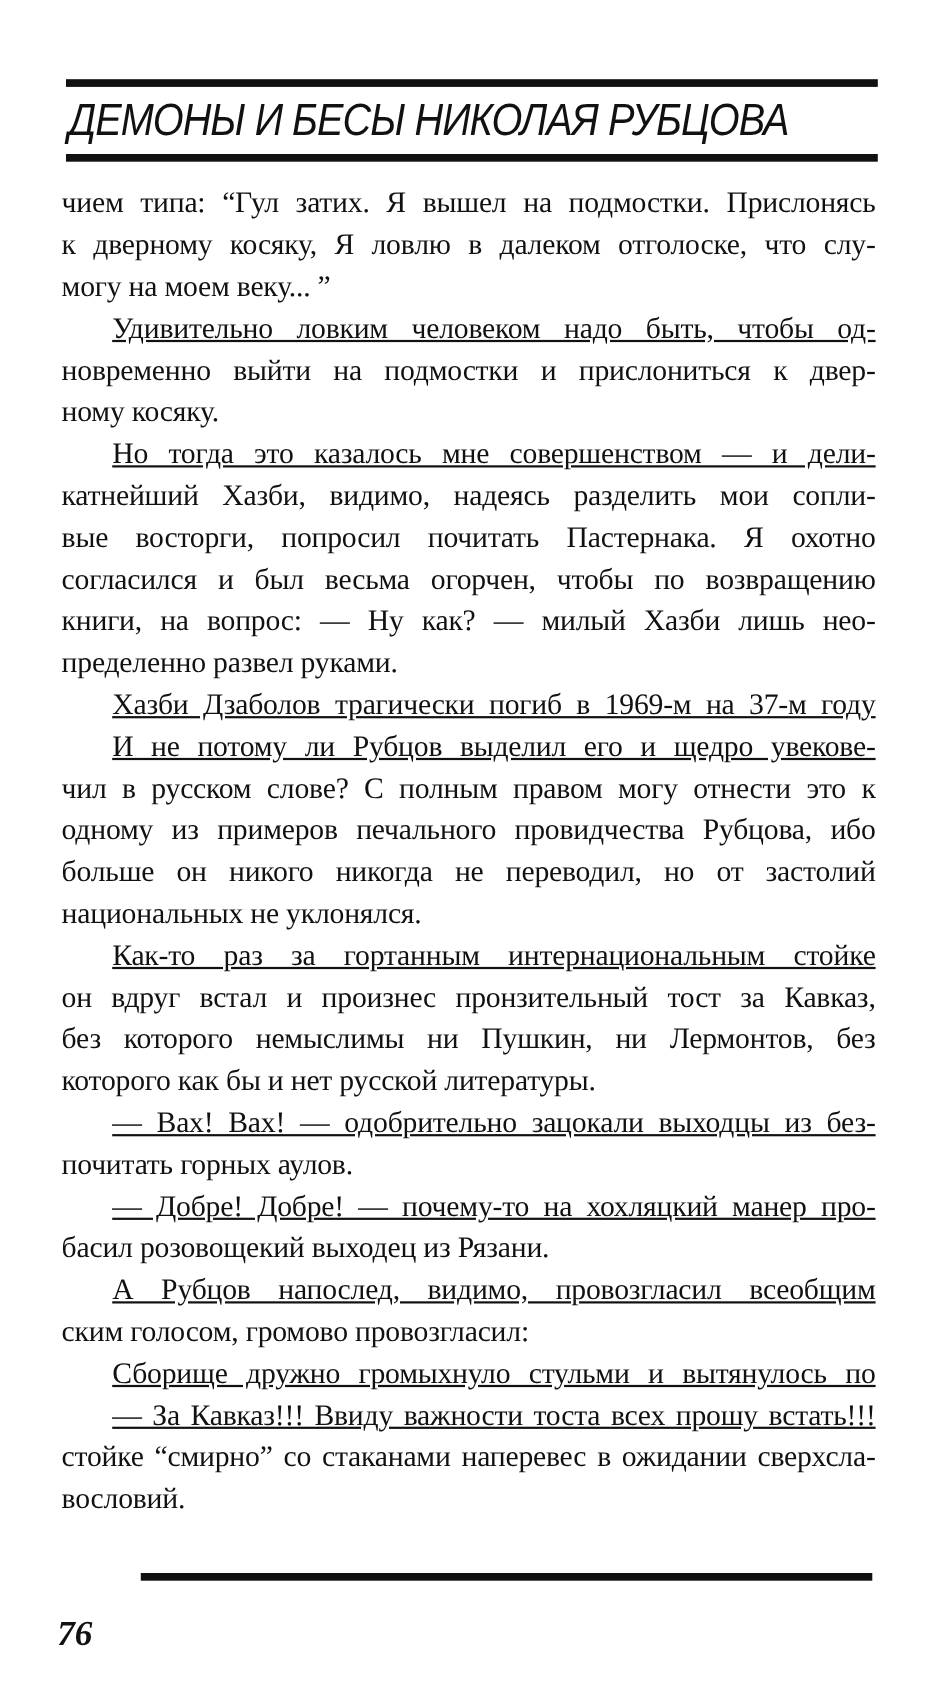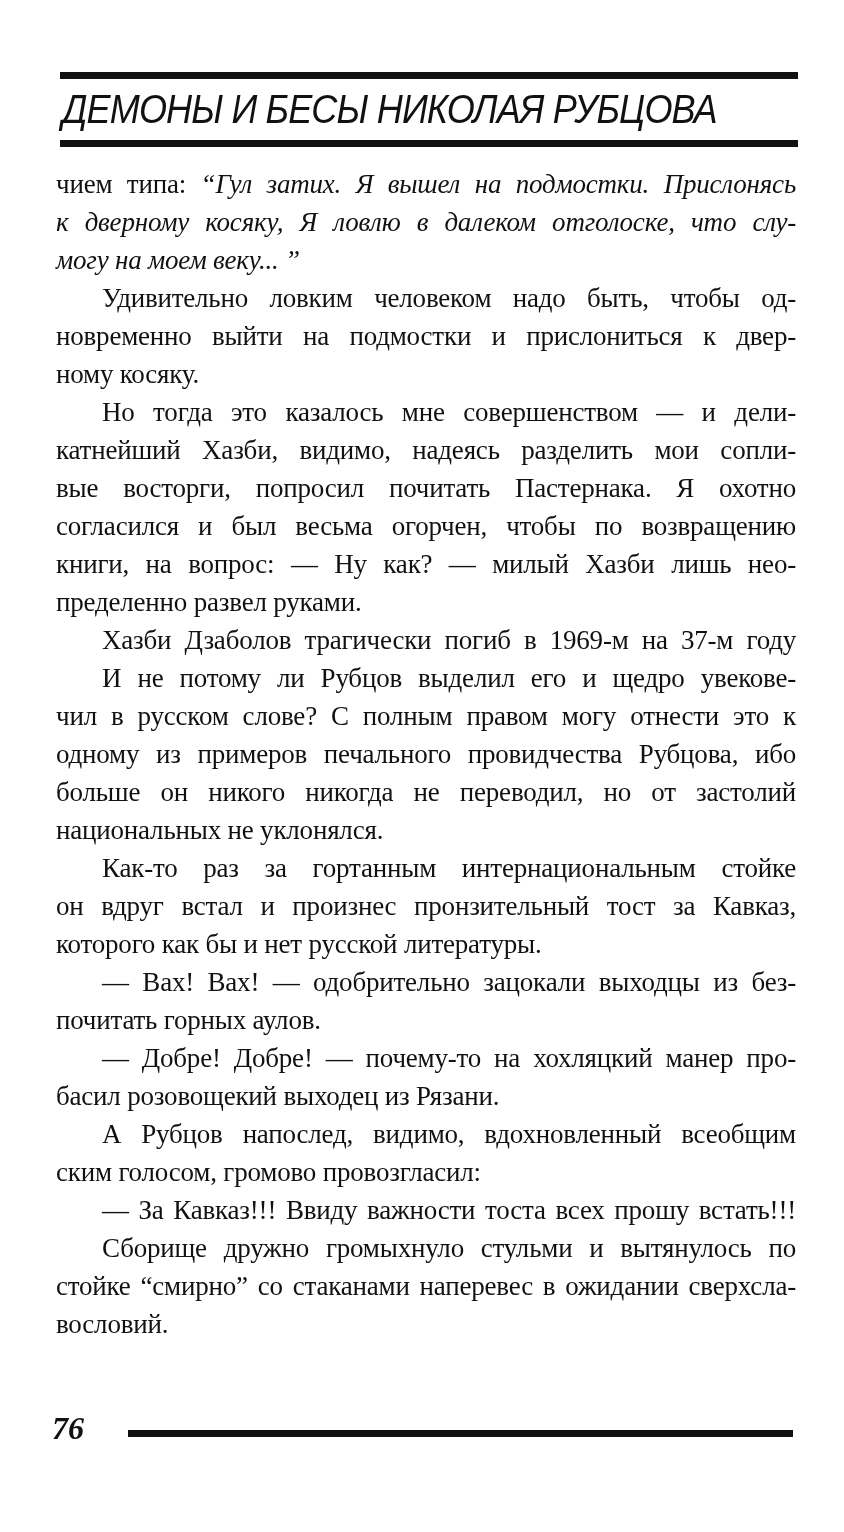--- a/index.html
+++ b/index.html
@@ -5,23 +5,23 @@
     html, body { margin: 0; padding: 0; background: #ffffff; }
     body { width: 844px; height: 1532px; position: relative; overflow: hidden; color: #111; font-family: "Liberation Serif", serif; }
     .rule { position: absolute; background: #111; }
     .rule-top { left: 60px; width: 738px; top: 72px; height: 7px; }
     .rule-bottom { left: 60px; width: 738px; top: 140px; height: 7px; }
     .rule-footer { left: 128px; width: 665px; top: 1430px; height: 7px; }
     .running-head { position: absolute; left: 62px; top: 82px; width: 740px; font-family: "Liberation Sans", sans-serif; font-style: italic; font-size: 41px; letter-spacing: -1px; line-height: 54px; white-space: nowrap; transform: scaleX(0.88); transform-origin: left; }
     .body-text { position: absolute; left: 56px; top: 165px; width: 740px; }
     .line { font-size: 27px; line-height: 38px; height: 38px; white-space: nowrap; letter-spacing: -0.2px; }
     .line.justify { text-align: justify; text-align-last: justify; }
-    .indent { padding-left: 46px; }
-    .it { font-style: italic; }
-    .page-number { position: absolute; left: 52px; top: 1410px; font-family: "Liberation Serif", serif; font-style: italic; font-weight: bold; font-size: 32px; }
+    .indent { padding-left: 46px; text-decoration: underline; }
+    .it { }
+    .page-number { position: absolute; left: 52px; top: 1466px; font-family: "Liberation Serif", serif; font-style: italic; font-weight: bold; font-size: 32px; }
   </style>
 </head>
 <body>
 
 <div class="rule rule-top"></div>
 <div class="running-head">ДЕМОНЫ И БЕСЫ НИКОЛАЯ РУБЦОВА</div>
 <div class="rule rule-bottom"></div>
 
 <div class="body-text">
   <div class="line justify"><span>чием типа: </span><span class="it">“Гул затих. Я вышел на подмостки. Прислонясь</span></div>
@@ -42,32 +42,33 @@
   <div class="line justify indent">Хазби Дзаболов трагически погиб в 1969-м на 37-м году</div>
 
   <div class="line justify indent">И не потому ли Рубцов выделил его и щедро увекове-</div>
   <div class="line justify">чил в русском слове? С полным правом могу отнести это к</div>
   <div class="line justify">одному из примеров печального провидчества Рубцова, ибо</div>
   <div class="line justify">больше он никого никогда не переводил, но от застолий</div>
   <div class="line">национальных не уклонялся.</div>
 
   <div class="line justify indent">Как-то раз за гортанным интернациональным стойке</div>
   <div class="line justify">он вдруг встал и произнес пронзительный тост за Кавказ,</div>
+  <div class="line justify">без которого немыслимы ни Пушкин, ни Лермонтов, без</div>
   <div class="line">которого как бы и нет русской литературы.</div>
 
   <div class="line justify indent">— Вах! Вах! — одобрительно зацокали выходцы из без-</div>
   <div class="line">почитать горных аулов.</div>
 
   <div class="line justify indent">— Добре! Добре! — почему-то на хохляцкий манер про-</div>
   <div class="line">басил розовощекий выходец из Рязани.</div>
 
-  <div class="line justify indent">А Рубцов напослед, видимо, вдохновленный всеобщим</div>
+  <div class="line justify indent">А Рубцов напослед, видимо, провозгласил всеобщим</div>
   <div class="line">ским голосом, громово провозгласил:</div>
 
+  <div class="line justify indent">Сборище дружно громыхнуло стульми и вытянулось по</div>
+
   <div class="line justify indent">— За Кавказ!!! Ввиду важности тоста всех прошу встать!!!</div>
-
-  <div class="line justify indent">Сборище дружно громыхнуло стульми и вытянулось по</div>
   <div class="line justify">стойке “смирно” со стаканами наперевес в ожидании сверхсла-</div>
   <div class="line">вословий.</div>
 </div>
 
 <div class="page-number">76</div>
 <div class="rule rule-footer"></div>
 
 </body></html>

